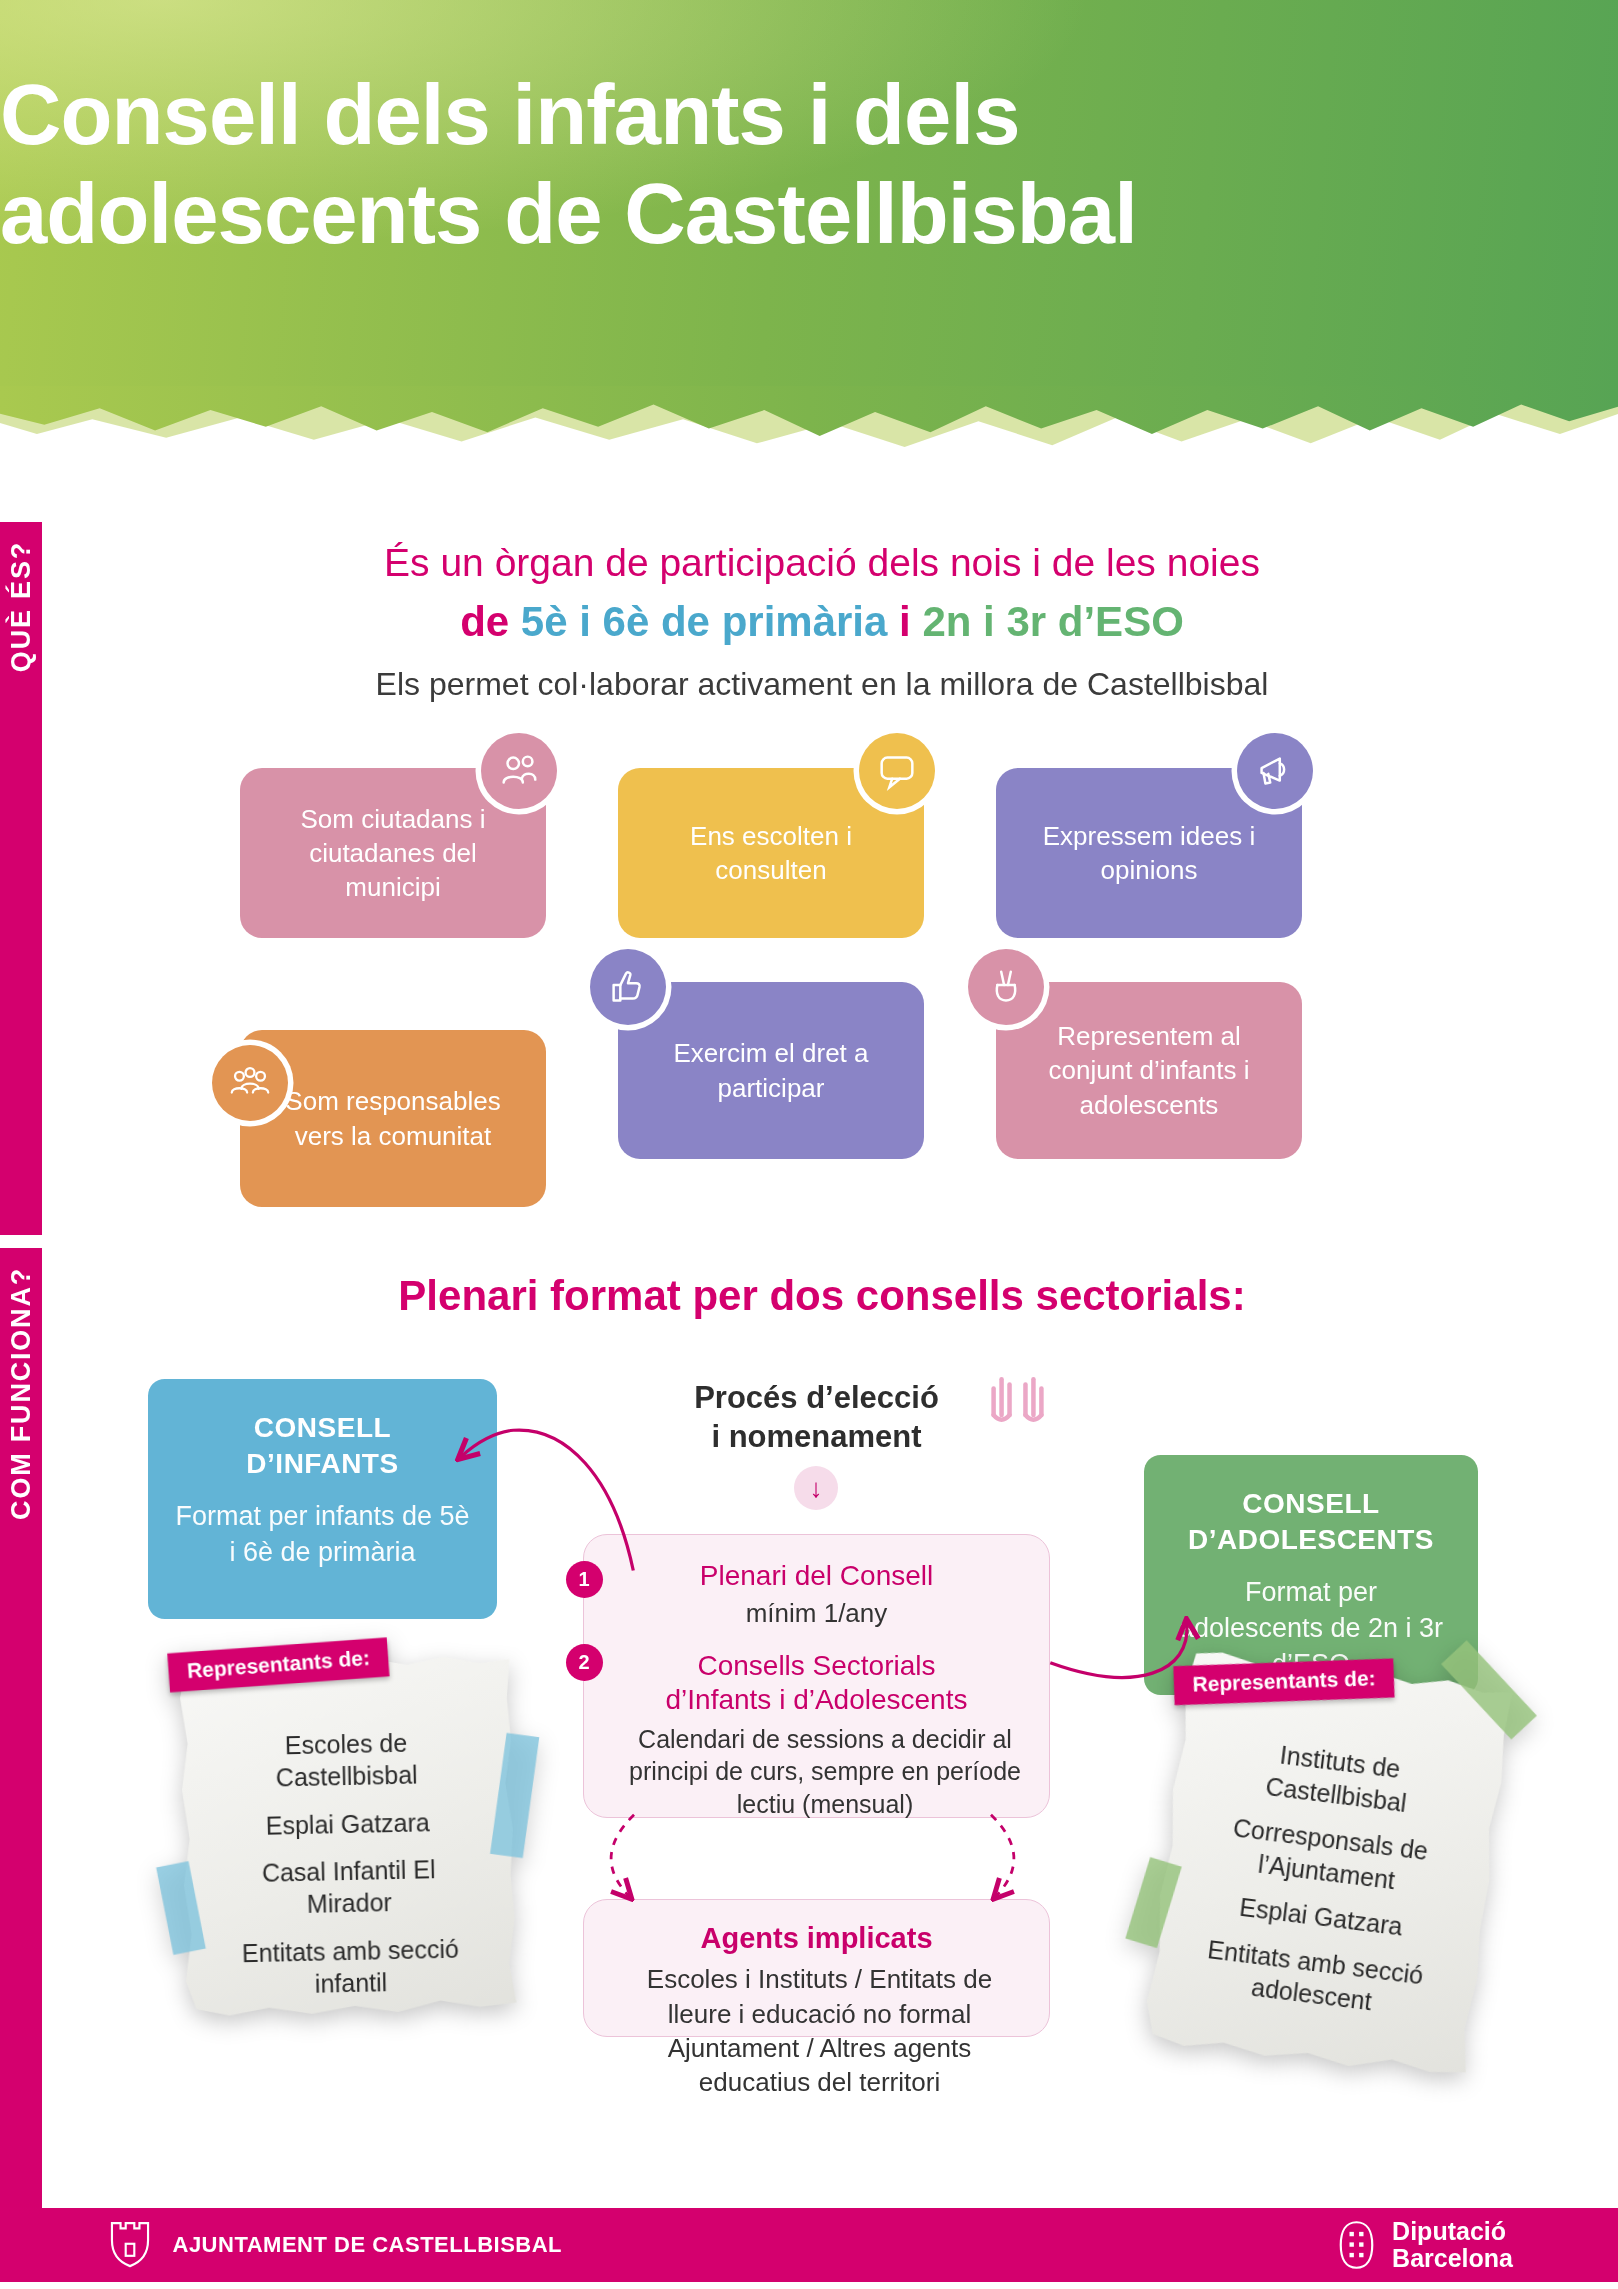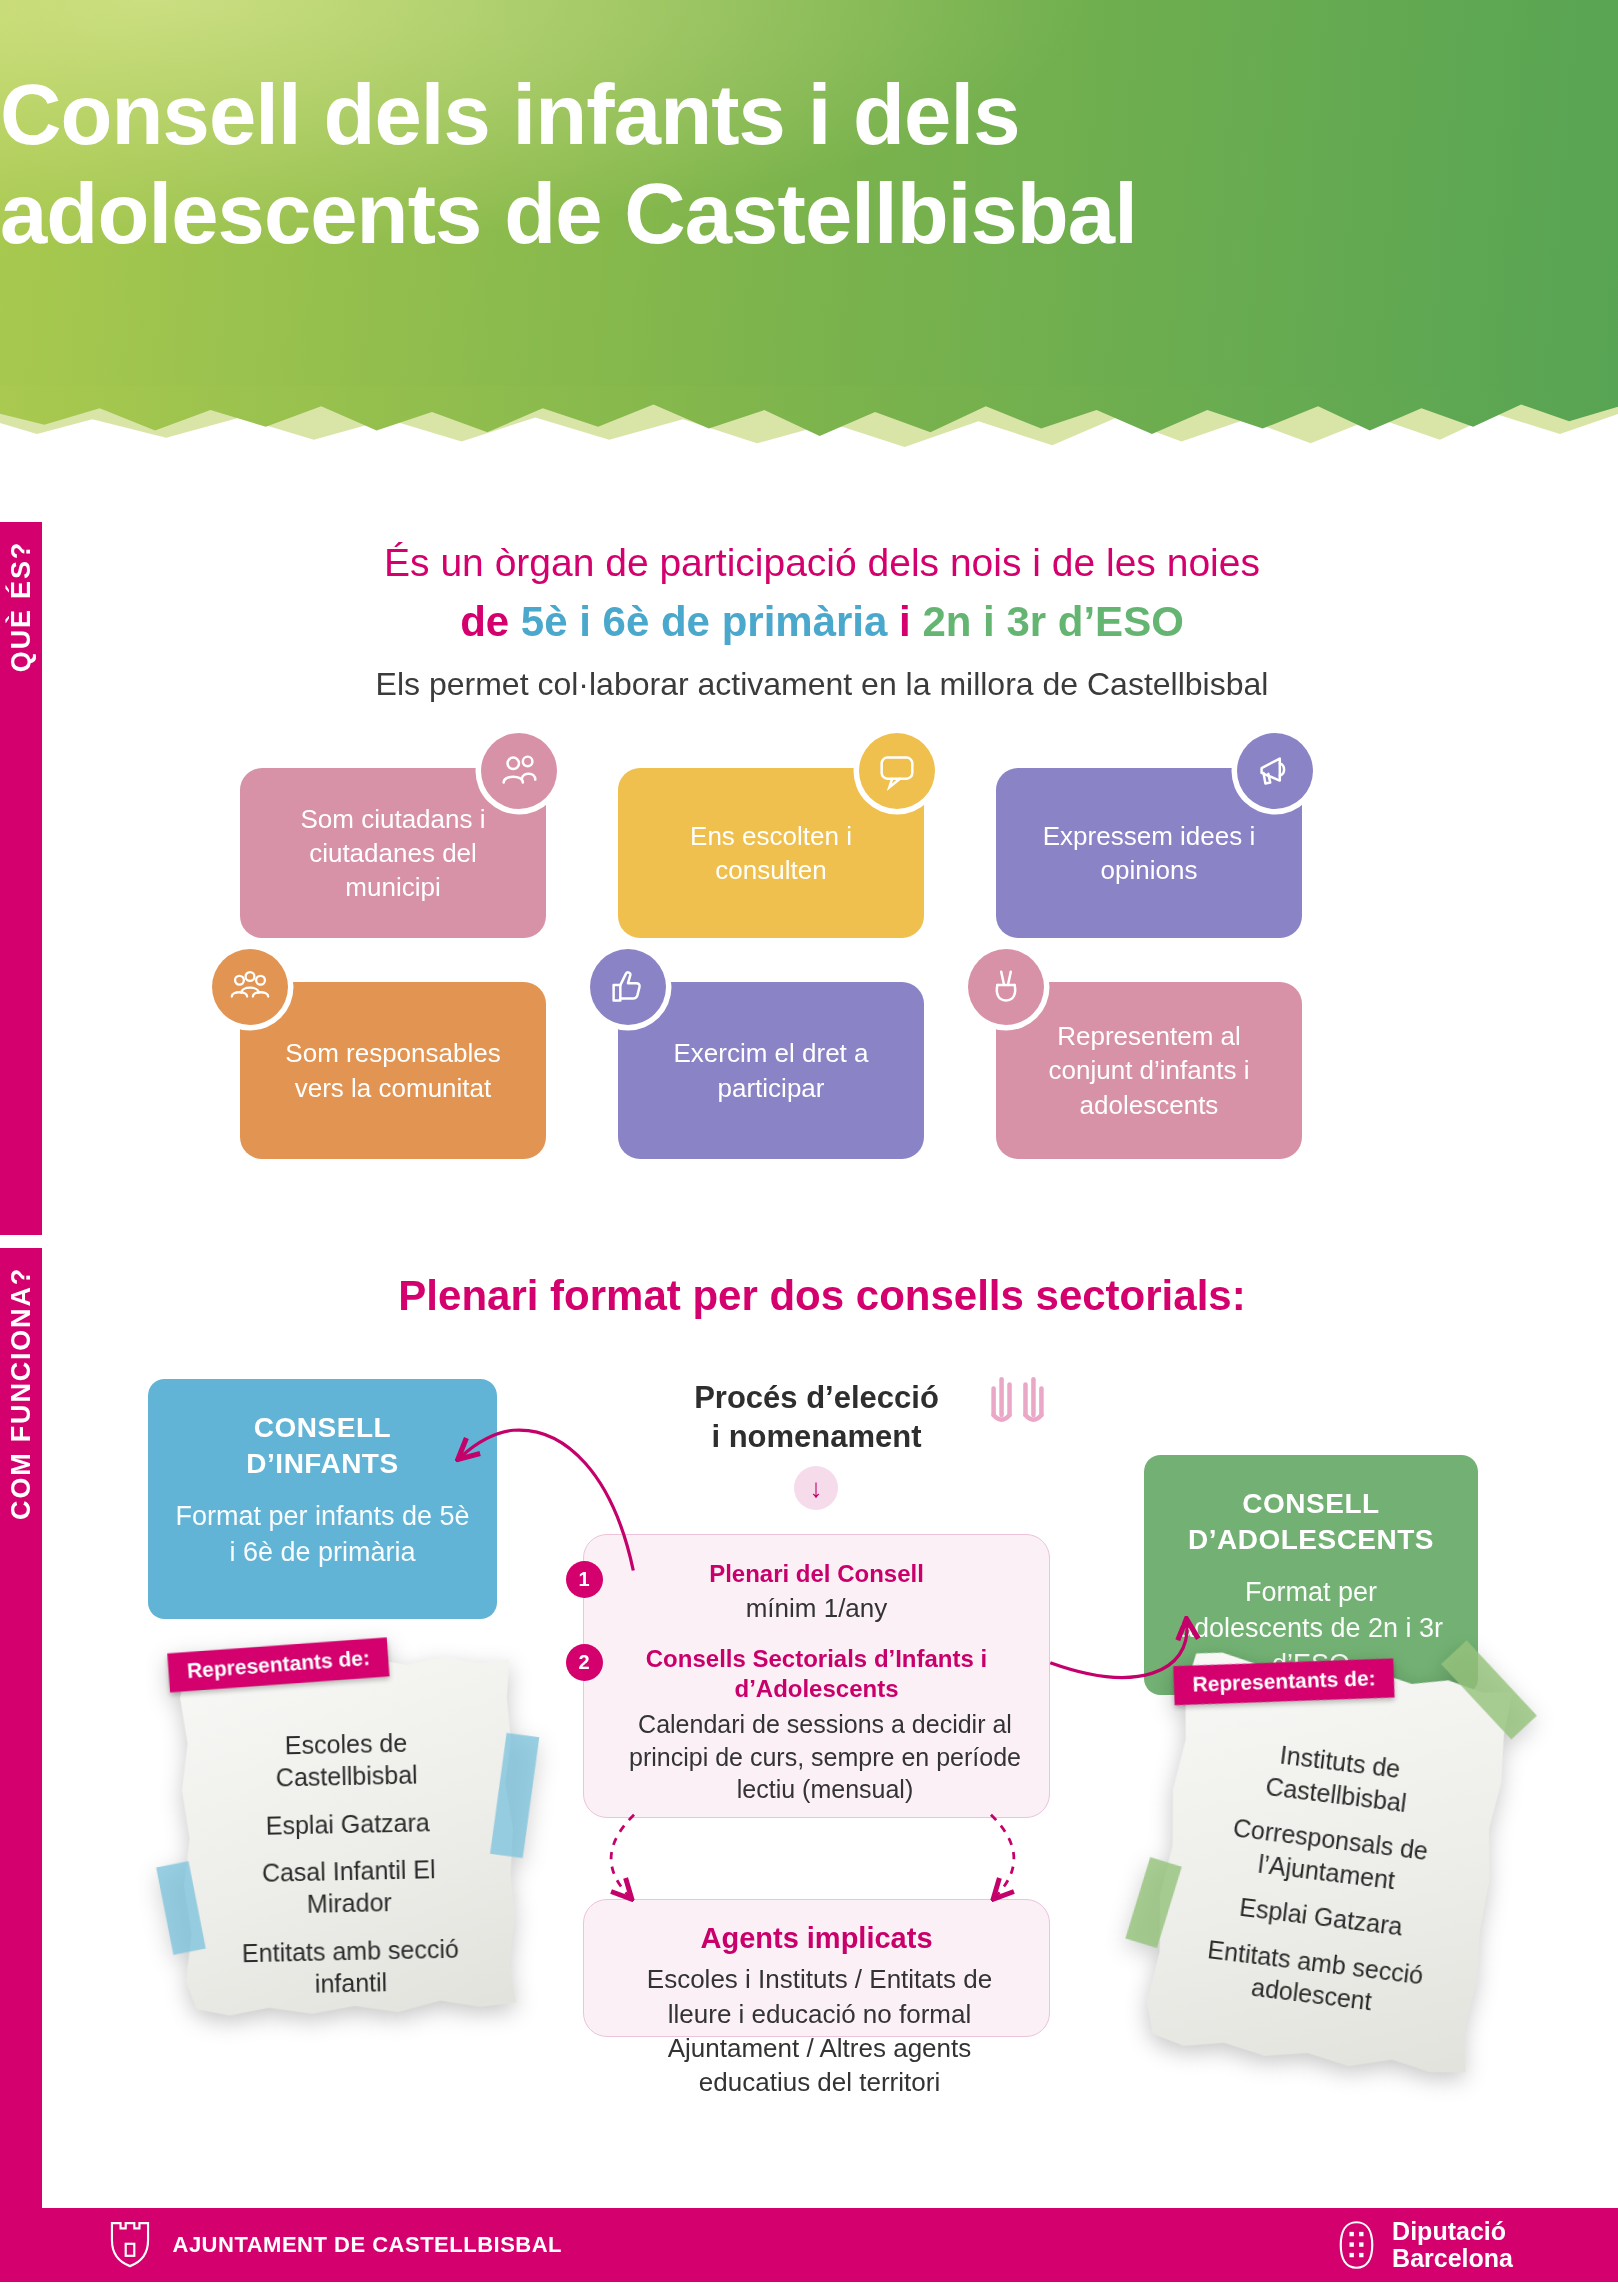--- a/index.html
+++ b/index.html
@@ -29,21 +29,21 @@
   .intro-3{position:absolute;left:42px;top:666px;width:1560px;text-align:center;color:#3b3b3b;
     font-size:32px;font-weight:500;}
 
   
   .cards-row{position:absolute;left:240px;width:1133px;display:flex;gap:72px;}
   .row1{top:768px;} .row2{top:982px;}
   .card{position:relative;width:306px;border-radius:22px;color:#fff;display:flex;align-items:center;
     justify-content:center;text-align:center;font-size:26px;line-height:1.32;font-weight:500;
     padding:14.8px 28px;box-sizing:border-box;}
   .row1 .card{height:170px;} .row2 .card{height:177px;}
-  .c-pink{background:#d892a8;} .c-yellow{background:#efc04e;} .c-purple{background:#8a84c6;} .c-orange{background:#e29553;}
+  .c-pink{background:#d892a8;} .c-yellow{background:#efc04e;} .c-purple{background:#8a84c6;} .c-orange{background:#e29553;margin-top:48px;}
   .icon-badge{position:absolute;width:76px;height:76px;border-radius:50%;box-shadow:0 0 0 5.5px #fff;
     display:flex;align-items:center;justify-content:center;z-index:2;}
   .row1 .icon-badge{top:-35px;right:-11px;}
   .row2 .icon-badge{top:-33px;left:-28px;}
   .icon-badge svg{width:46px;height:46px;}
 
   
   .plenari-heading{position:absolute;left:42px;top:1272px;width:1560px;text-align:center;color:#d4006e;
     font-size:42px;font-weight:600;}
   .box-consell{position:absolute;border-radius:16.6px;color:#fff;text-align:center;box-sizing:border-box;padding:31px 26px 0;}
@@ -58,21 +58,21 @@
   .down-circle{position:absolute;left:794px;top:1466px;width:44px;height:44px;border-radius:50%;
     background:#f6dcea;color:#c4006a;display:flex;align-items:center;justify-content:center;
     font-size:26px;font-weight:bold;}
 
   .pink-panel{position:absolute;background:#fbf0f6;border:1.8px solid #ecc3d9;border-radius:24px;box-sizing:border-box;}
   .panel-main{left:583px;top:1534px;width:467px;height:284px;padding:24px 37px 0;}
   .panel-agents{left:583px;top:1899px;width:467px;height:138px;padding:22px 28px 0;text-align:center;}
   .step-circle{position:absolute;left:-18.5px;width:37px;height:37px;border-radius:50%;background:#d4006e;
     color:#fff;font-weight:bold;font-size:20px;display:flex;align-items:center;justify-content:center;}
   .sc1{top:26px;} .sc2{top:109px;}
-  .step-title{color:#c9006b;font-weight:bold;font-size:24px;text-align:center;line-height:1.22;}
+  .step-title{color:#c9006b;font-weight:normal;font-size:28px;text-align:center;line-height:1.22;}
   .step-body{color:#333;font-size:26px;text-align:center;line-height:1.3;margin-top:3.7px;}
   .step2-title{width:351px;margin:18.5px auto 0;}
   .step2-body{width:408px;margin:5.5px auto 0;font-size:25px;}
   .agents-title{color:#c9006b;font-weight:bold;font-size:29px;}
   .agents-body{color:#333;font-size:26px;line-height:1.32;margin:7.4px auto 0;width:415px;}
 
   svg.overlay{position:absolute;pointer-events:none;}
   .flow-arrows{left:0;top:1338px;z-index:3;}
   .dash-connectors{left:554px;top:1811px;z-index:3;}
 

